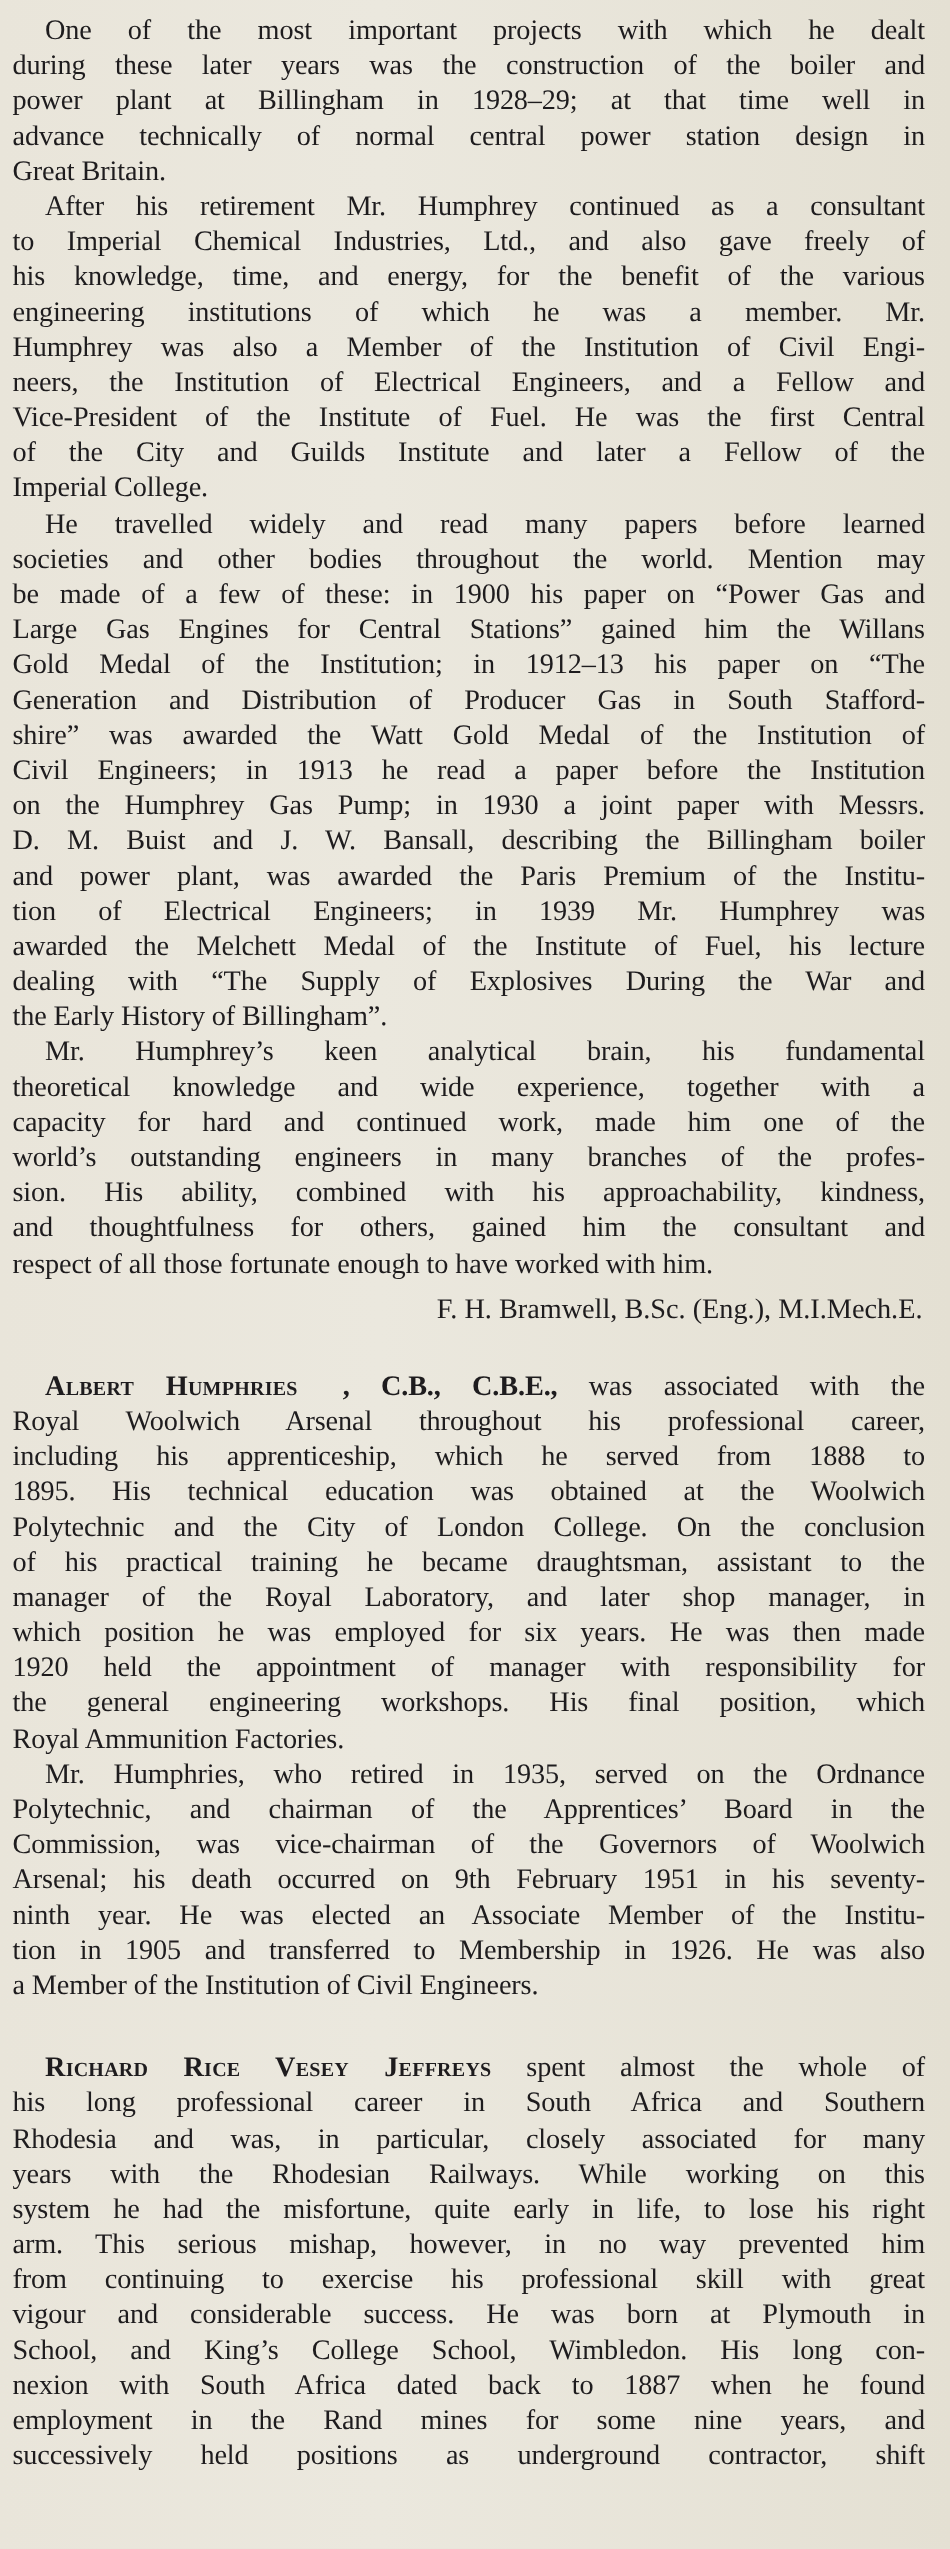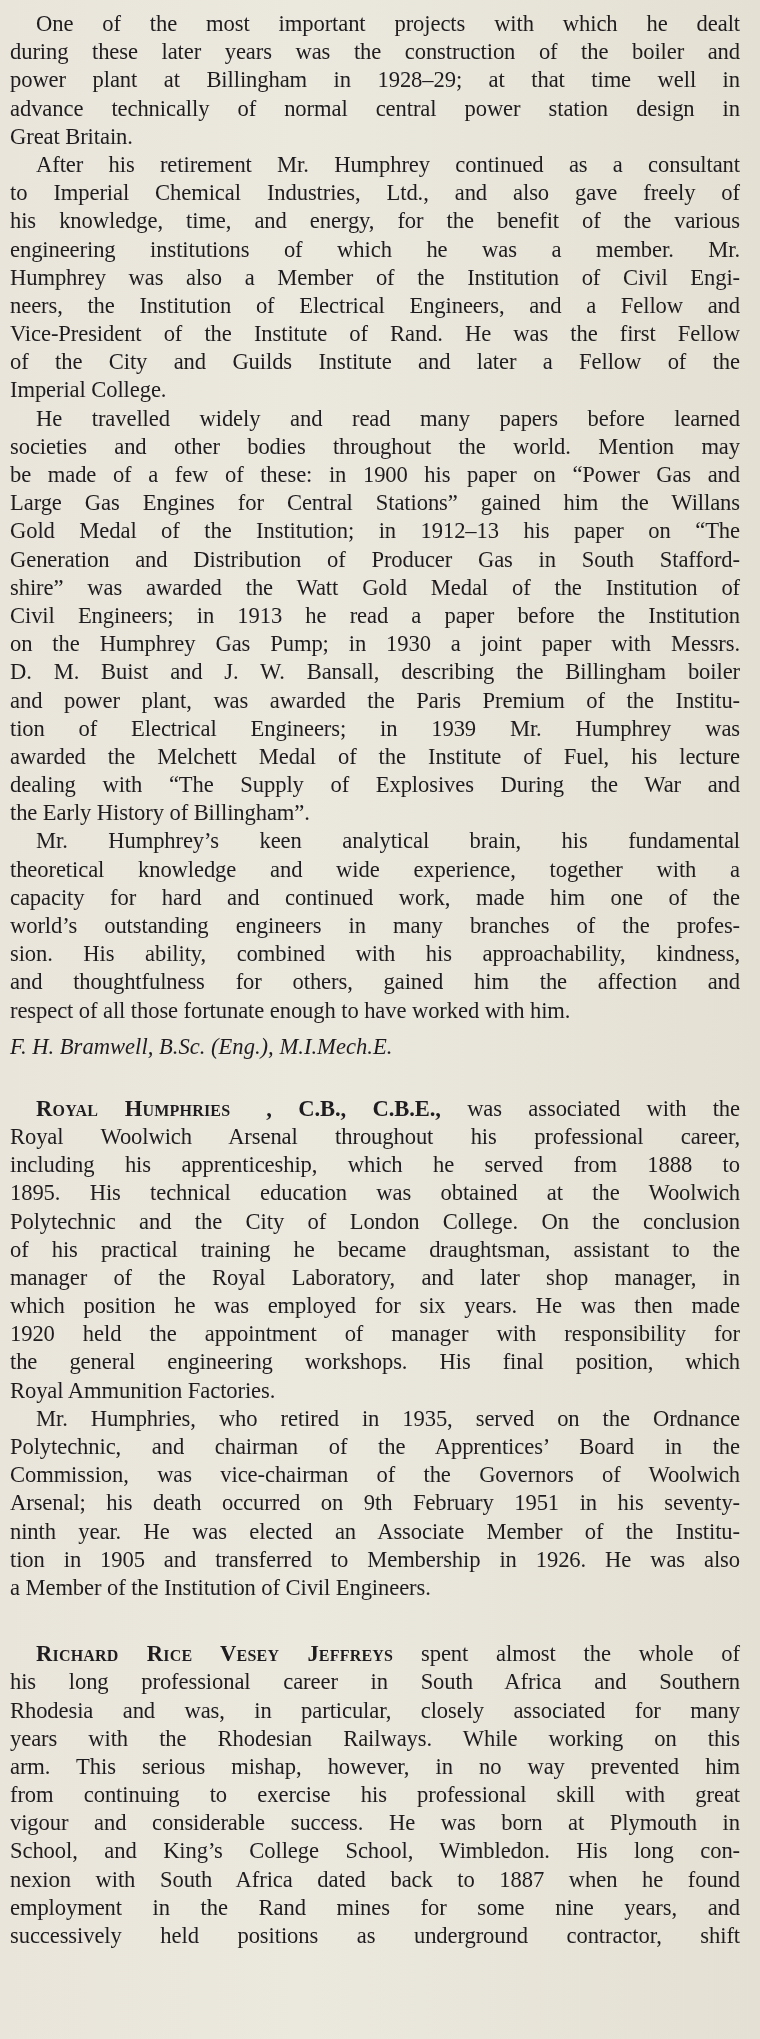--- a/index.html
+++ b/index.html
@@ -25,22 +25,21 @@
     white-space: nowrap;
     text-align: justify;
     text-align-last: justify;
     letter-spacing: -0.1px;
   }
   .line.last { text-align-last: left; }
   .line.indent { padding-left: 26px; }
   .para { display: block; }
   .signature {
     display: block;
-    font-style: italic;
-    text-align: left;
+    text-align: right;
     font-size: 22.6px;
     line-height: 28px;
     margin-top: 8px;
     padding-right: 2px;
   }
   .sc {
     font-variant: small-caps;
     font-weight: bold;
     letter-spacing: 0.2px;
   }
@@ -61,21 +60,21 @@
       <span class="line">advance technically of normal central power station design in</span>
       <span class="line last">Great Britain.</span>
     </div>
     <div class="para">
       <span class="line indent">After his retirement Mr. Humphrey continued as a consultant</span>
       <span class="line">to Imperial Chemical Industries, Ltd., and also gave freely of</span>
       <span class="line">his knowledge, time, and energy, for the benefit of the various</span>
       <span class="line">engineering institutions of which he was a member. Mr.</span>
       <span class="line">Humphrey was also a Member of the Institution of Civil Engi-</span>
       <span class="line">neers, the Institution of Electrical Engineers, and a Fellow and</span>
-      <span class="line">Vice-President of the Institute of Rand. He was the first Fellow</span>
+      <span class="line">Vice-President of the Institute of Fuel. He was the first Central</span>
       <span class="line">of the City and Guilds Institute and later a Fellow of the</span>
       <span class="line last">Imperial College.</span>
     </div>
     <div class="para">
       <span class="line indent">He travelled widely and read many papers before learned</span>
       <span class="line">societies and other bodies throughout the world. Mention may</span>
       <span class="line">be made of a few of these: in 1900 his paper on “Power Gas and</span>
       <span class="line">Large Gas Engines for Central Stations” gained him the Willans</span>
       <span class="line">Gold Medal of the Institution; in 1912–13 his paper on “The</span>
       <span class="line">Generation and Distribution of Producer Gas in South Stafford-</span>
@@ -88,31 +87,31 @@
       <span class="line">awarded the Melchett Medal of the Institute of Fuel, his lecture</span>
       <span class="line">dealing with “The Supply of Explosives During the War and</span>
       <span class="line last">the Early History of Billingham”.</span>
     </div>
     <div class="para">
       <span class="line indent">Mr. Humphrey’s keen analytical brain, his fundamental</span>
       <span class="line">theoretical knowledge and wide experience, together with a</span>
       <span class="line">capacity for hard and continued work, made him one of the</span>
       <span class="line">world’s outstanding engineers in many branches of the profes-</span>
       <span class="line">sion. His ability, combined with his approachability, kindness,</span>
-      <span class="line">and thoughtfulness for others, gained him the affection and</span>
+      <span class="line">and thoughtfulness for others, gained him the consultant and</span>
       <span class="line last">respect of all those fortunate enough to have worked with him.</span>
     </div>
     <span class="signature">F. H. Bramwell, B.Sc. (Eng.), M.I.Mech.E.</span>
   </section>
 
   <div class="section-gap"></div>
 
   <section>
     <div class="para">
-      <span class="line indent"><span class="sc">Royal Humphries</span><span class="bold">, C.B., C.B.E.,</span><span> was associated with the</span></span>
+      <span class="line indent"><span class="sc">Albert Humphries</span><span class="bold">, C.B., C.B.E.,</span><span> was associated with the</span></span>
       <span class="line">Royal Woolwich Arsenal throughout his professional career,</span>
       <span class="line">including his apprenticeship, which he served from 1888 to</span>
       <span class="line">1895. His technical education was obtained at the Woolwich</span>
       <span class="line">Polytechnic and the City of London College. On the conclusion</span>
       <span class="line">of his practical training he became draughtsman, assistant to the</span>
       <span class="line">manager of the Royal Laboratory, and later shop manager, in</span>
       <span class="line">which position he was employed for six years. He was then made</span>
       <span class="line">1920 held the appointment of manager with responsibility for</span>
       <span class="line">the general engineering workshops. His final position, which</span>
       <span class="line last">Royal Ammunition Factories.</span>
@@ -129,20 +128,21 @@
   </section>
 
   <div class="section-gap2"></div>
 
   <section>
     <div class="para">
       <span class="line indent"><span class="sc">Richard Rice Vesey Jeffreys</span><span> spent almost the whole of</span></span>
       <span class="line">his long professional career in South Africa and Southern</span>
       <span class="line">Rhodesia and was, in particular, closely associated for many</span>
       <span class="line">years with the Rhodesian Railways. While working on this</span>
+      <span class="line">system he had the misfortune, quite early in life, to lose his right</span>
       <span class="line">arm. This serious mishap, however, in no way prevented him</span>
       <span class="line">from continuing to exercise his professional skill with great</span>
       <span class="line">vigour and considerable success. He was born at Plymouth in</span>
       <span class="line">School, and King’s College School, Wimbledon. His long con-</span>
       <span class="line">nexion with South Africa dated back to 1887 when he found</span>
       <span class="line">employment in the Rand mines for some nine years, and</span>
       <span class="line">successively held positions as underground contractor, shift</span>
 
     </div>
 

